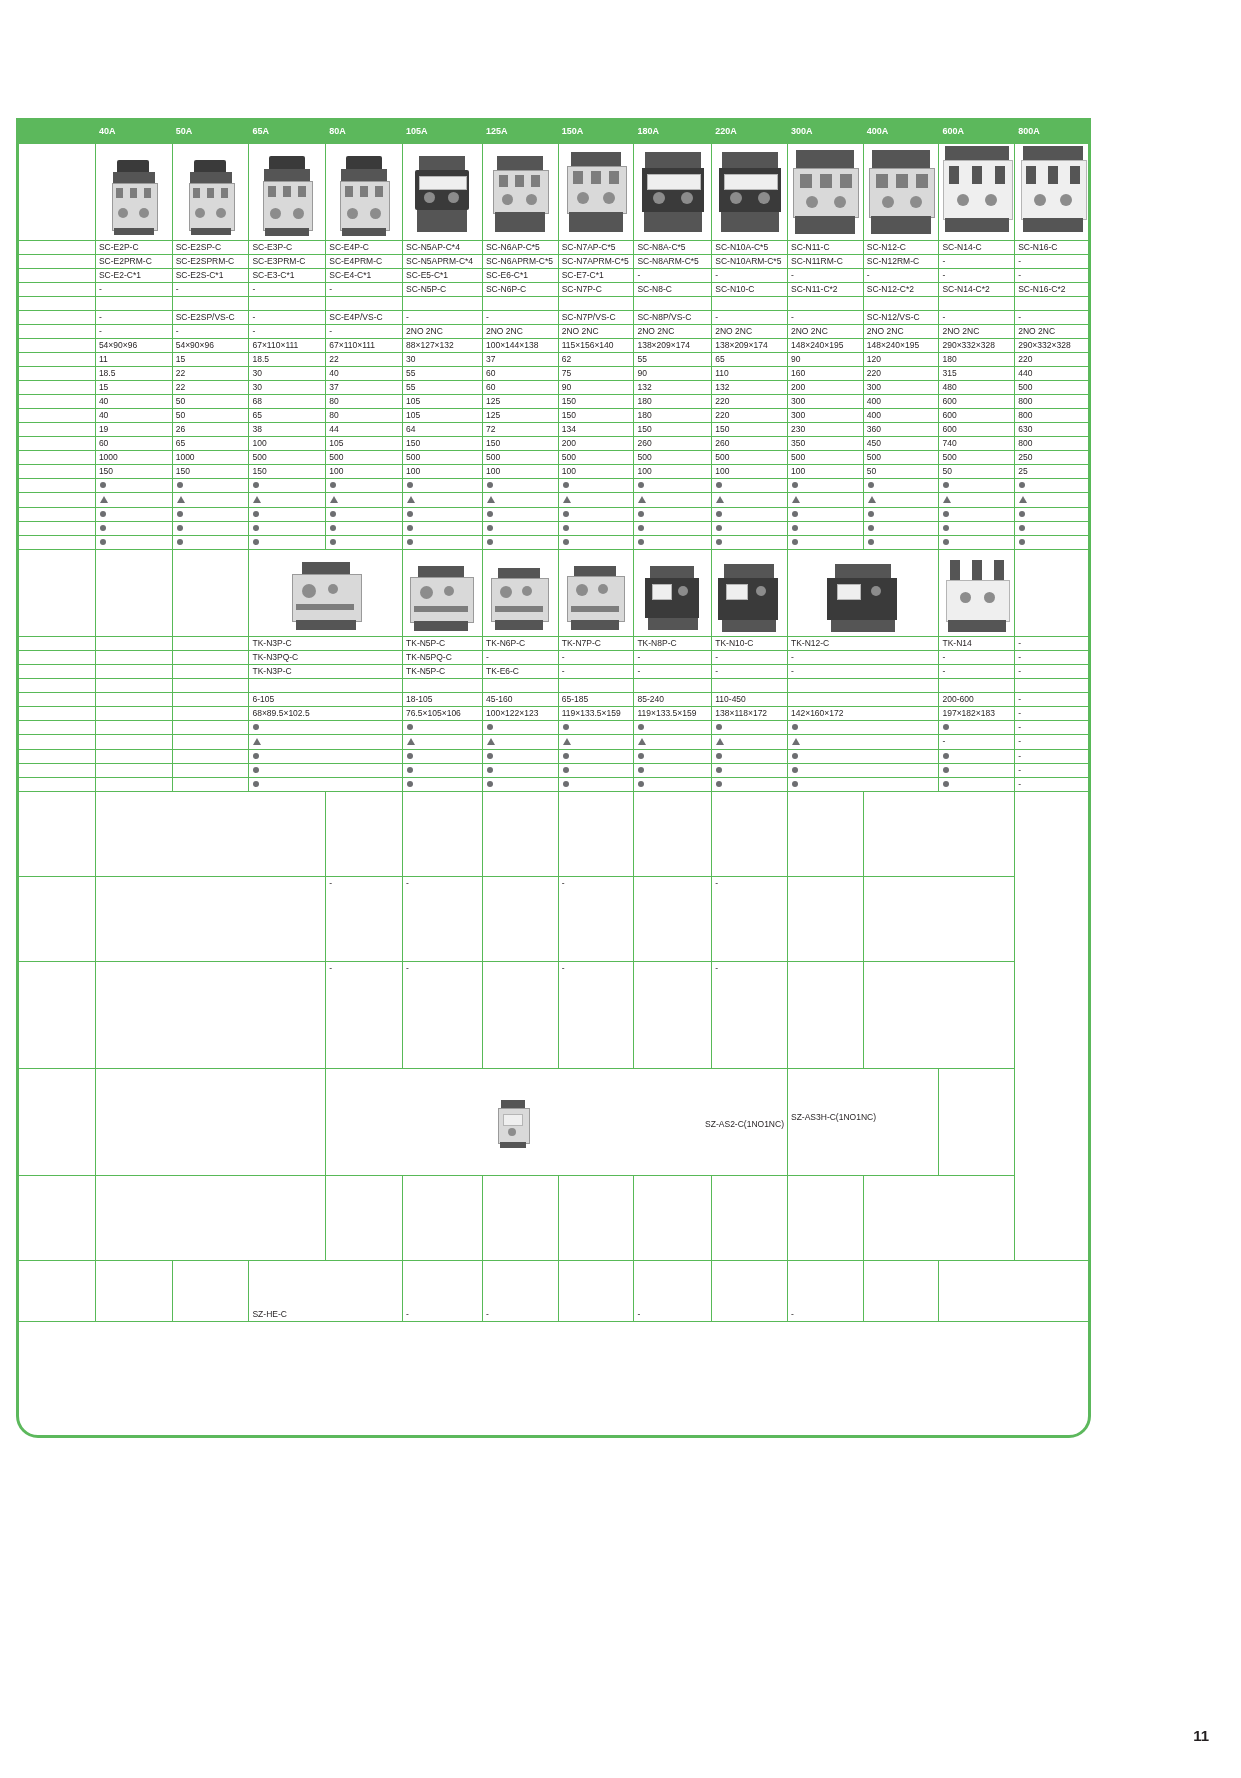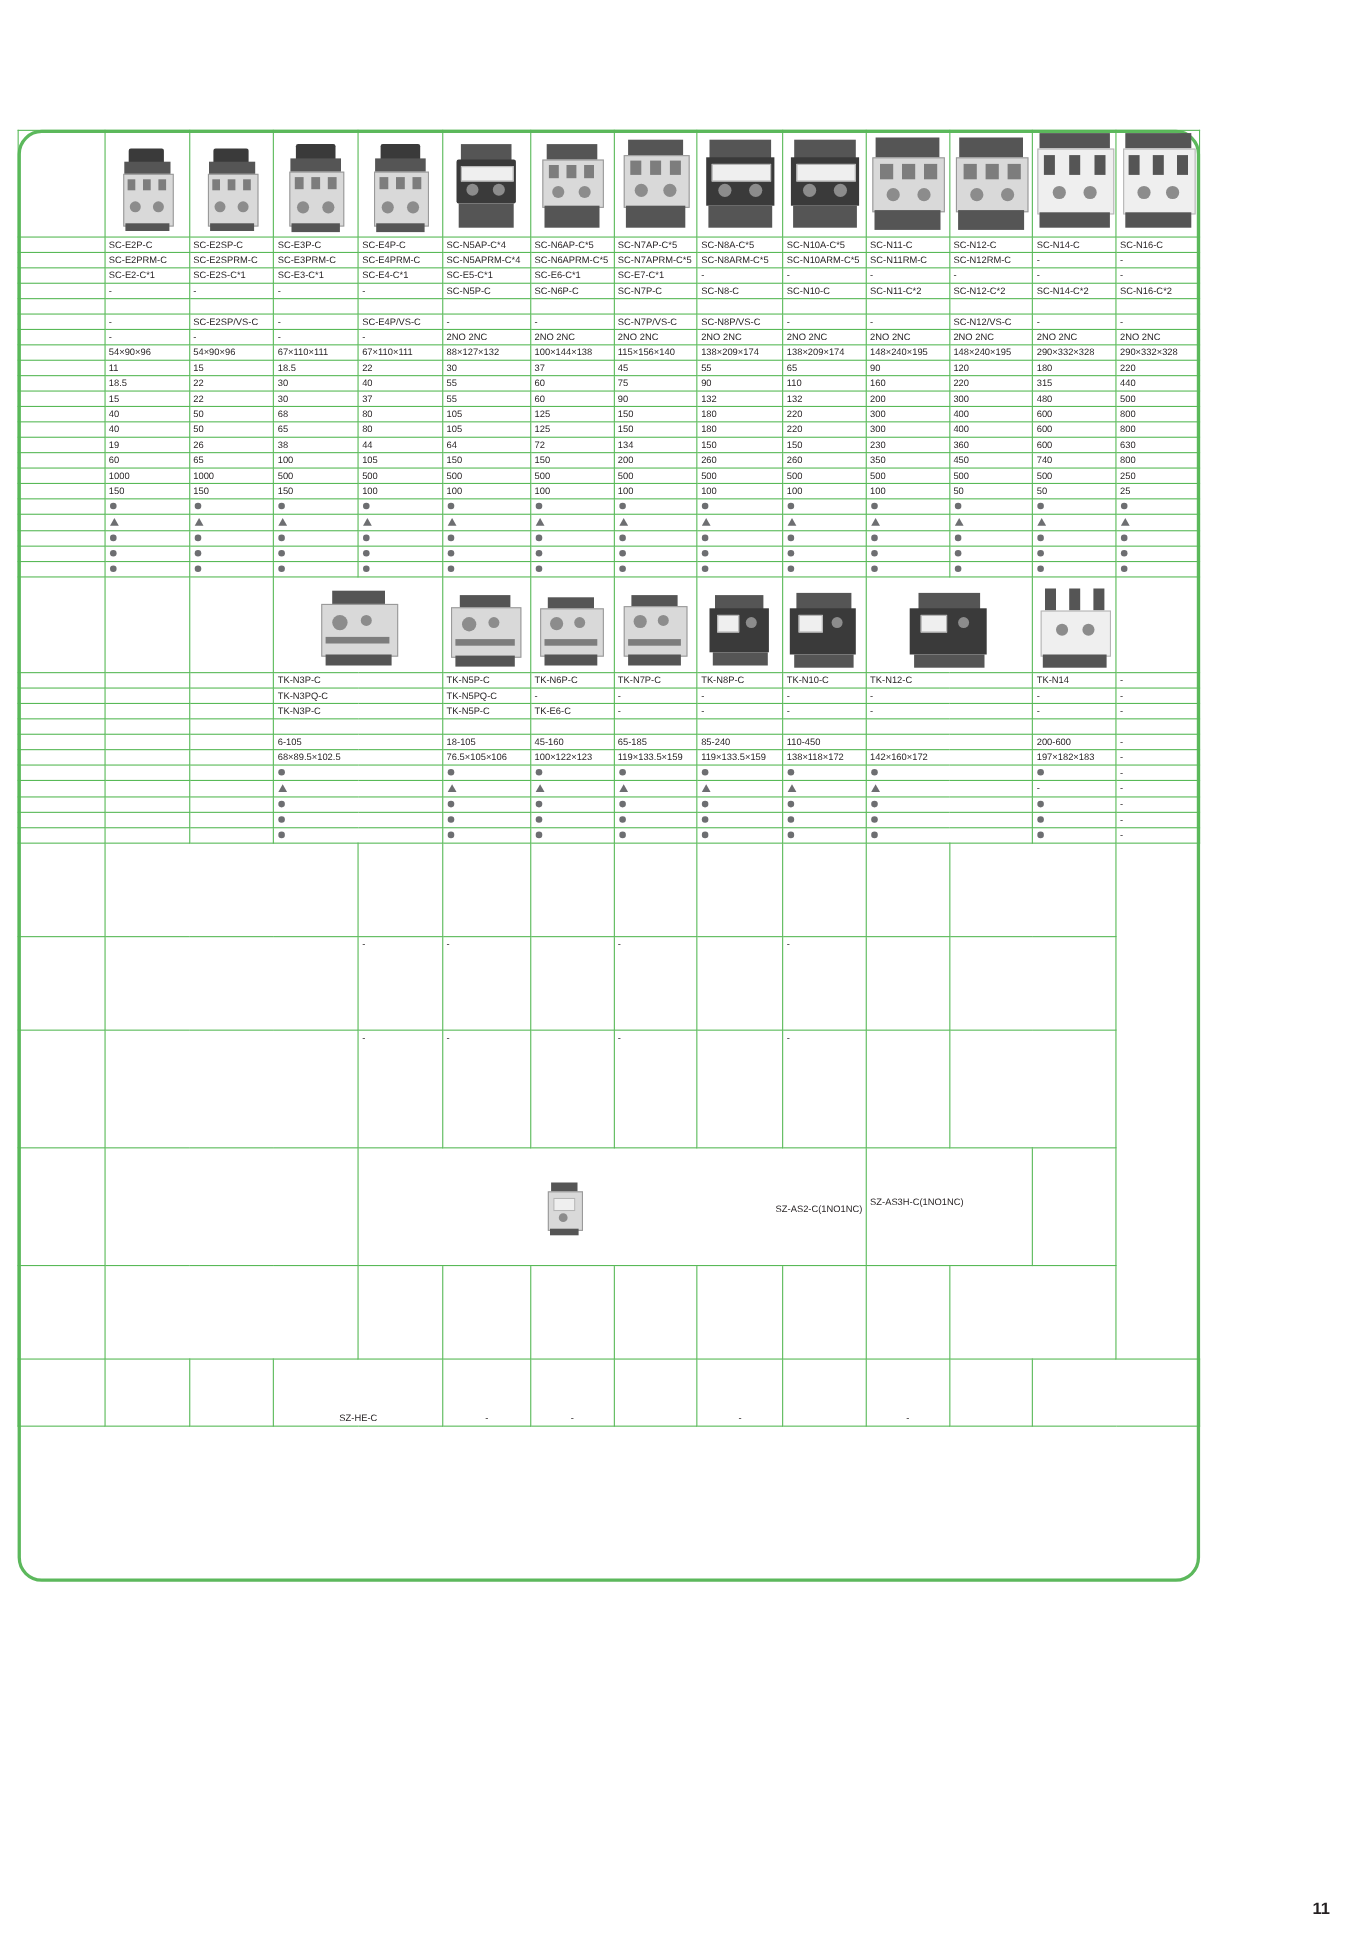--- a/index.html
+++ b/index.html
@@ -52,21 +52,21 @@
     color:#ffffff;
     font-weight:bold;
     font-size:9px;
     height:22px;
     vertical-align:middle;
     border-color:#5cb85c;
   }
   td.firstcol{border-left:none;}
   tr.imgrow td{height:96px;vertical-align:bottom;padding:0;}
   tr.imgrow2 td{height:86px;vertical-align:bottom;padding:0;}
-  tr.tall td{height:58px;text-align:center;}
+  tr.tall td{height:58px;}
   tr.tall2 td{height:82px;}
   tr.tall3 td{height:104px;}
   .dot{
     display:inline-block;width:6px;height:6px;border-radius:50%;
     background:#6d6e71;margin-left:1px;margin-top:2px;
   }
   .tri{
     display:inline-block;width:0;height:0;
     border-left:4px solid transparent;border-right:4px solid transparent;
     border-bottom:7px solid #6d6e71;margin-left:1px;margin-top:2px;
@@ -106,20 +106,36 @@
           <col style="width:72px">
           <col style="width:74px">
         <col style="width:72px">
           <col style="width:72px">
           <col style="width:72px">
           <col style="width:72px">
         <col style="width:72px">
       </colgroup>
 
       <tbody>
+          <tr class="headrow">
+        <td class="firstcol"></td>
+        <td>40A</td>
+        <td>50A</td>
+        <td>65A</td>
+        <td>80A</td>
+        <td>105A</td>
+        <td>125A</td>
+        <td>150A</td>
+        <td>180A</td>
+        <td>220A</td>
+        <td>300A</td>
+        <td>400A</td>
+        <td>600A</td>
+        <td>800A</td>
+      </tr>
 
       <tr class="imgrow">
         <td class="firstcol"></td>
         <td>
           <div class="cont" style="width:58px;height:82px;">
             <div class="top" style="left:12px;top:2px;width:32px;height:14px;border-radius:2px;"></div>
             <div class="dk" style="left:8px;top:14px;width:42px;height:12px;"></div>
             <div class="body" style="left:7px;top:25px;width:44px;height:46px;"></div>
             <div class="slot" style="left:11px;top:30px;width:7px;height:10px;"></div>
             <div class="slot" style="left:25px;top:30px;width:7px;height:10px;"></div>
@@ -410,21 +426,21 @@
           </tr>
 
       <tr>
             <td class="firstcol"></td>
         <td>11</td>
             <td>15</td>
             <td>18.5</td>
             <td>22</td>
             <td>30</td>
             <td>37</td>
-            <td>45</td>
+            <td>62</td>
             <td>55</td>
             <td>65</td>
             <td>90</td>
             <td>120</td>
             <td>180</td>
             <td>220</td>
           </tr>
 
       <tr>
             <td class="firstcol"></td>

